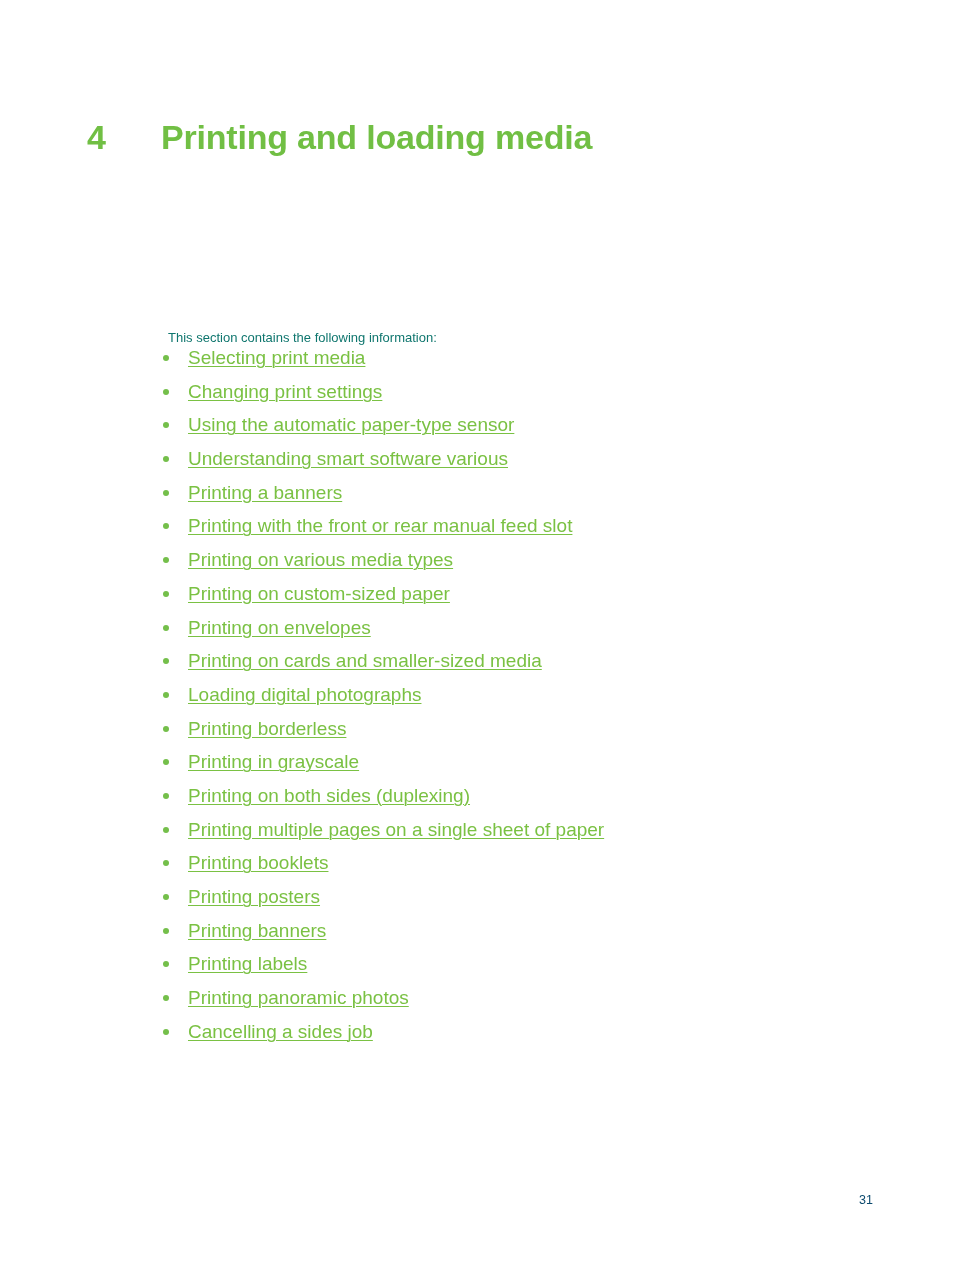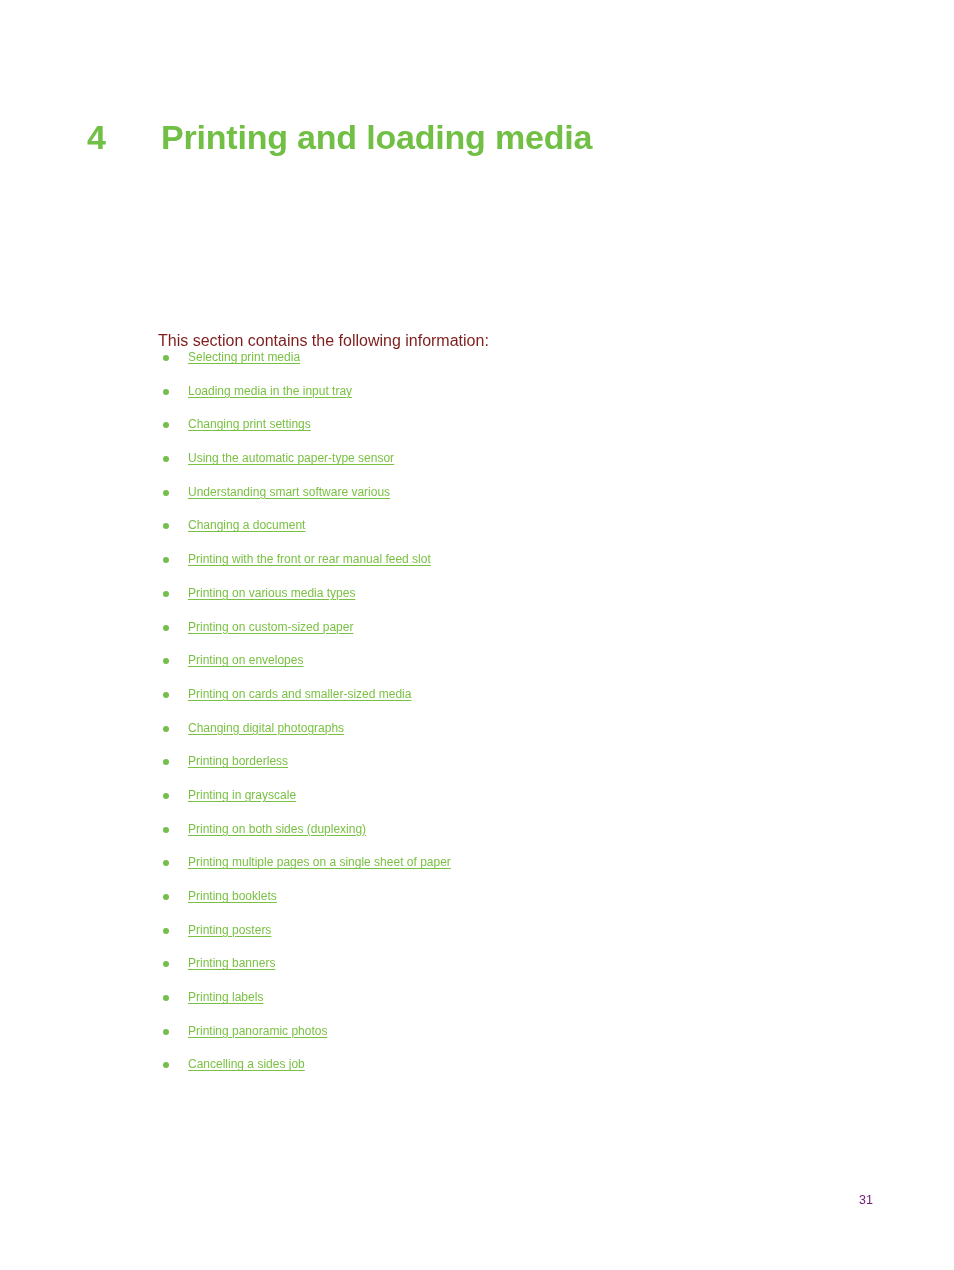--- a/index.html
+++ b/index.html
@@ -40,24 +40,24 @@
     width: 74px;
     flex: 0 0 74px;
   }
   .chapter-title {
     display: inline-block;
   }
 
   
   .intro {
     position: absolute;
-    left: 158px;
+    left: 168px;
     top: 316px;
-    font-size: 16px;
-    color: #7f1d1d;
+    font-size: 13px;
+    color: #0f766e;
     line-height: 18px;
     white-space: nowrap;
   }
 
   
   .toc-list {
     position: absolute;
     left: 161px;
     top: 349px;
     width: 700px;
@@ -75,38 +75,38 @@
   .bullet-icon {
     position: absolute;
     left: 2px;
     top: 6px;
     width: 6px;
     height: 6px;
     border-radius: 50%;
     background: #74bf4a;
   }
   .toc-link {
-    font-size: 12px;
+    font-size: 19px;
     line-height: 17px;
     color: #7ac143;
     text-decoration: underline;
     text-decoration-color: #7ac143;
     text-underline-offset: 2px;
     text-decoration-thickness: 1px;
     white-space: nowrap;
     cursor: pointer;
   }
 
   
   .page-number {
     position: absolute;
     right: 81px;
     top: 1193px;
     font-size: 12.5px;
-    color: #701a75;
+    color: #0c4a6e;
     text-align: right;
   }
 </style>
 </head>
 <body>
 
 <div class="page">
 
   <h1 class="chapter-heading">
     <span class="chapter-number">4</span>
@@ -115,37 +115,33 @@
 
   <p class="intro">This section contains the following information:</p>
 
   <ul class="toc-list">
       <li class="toc-item">
         <span class="bullet-icon"></span>
         <a class="toc-link">Selecting print media</a>
       </li>
       <li class="toc-item">
         <span class="bullet-icon"></span>
-        <a class="toc-link">Loading media in the input tray</a>
-      </li>
-      <li class="toc-item">
-        <span class="bullet-icon"></span>
         <a class="toc-link">Changing print settings</a>
       </li>
       <li class="toc-item">
         <span class="bullet-icon"></span>
         <a class="toc-link">Using the automatic paper-type sensor</a>
       </li>
       <li class="toc-item">
         <span class="bullet-icon"></span>
         <a class="toc-link">Understanding smart software various</a>
       </li>
       <li class="toc-item">
         <span class="bullet-icon"></span>
-        <a class="toc-link">Changing a document</a>
+        <a class="toc-link">Printing a banners</a>
       </li>
       <li class="toc-item">
         <span class="bullet-icon"></span>
         <a class="toc-link">Printing with the front or rear manual feed slot</a>
       </li>
       <li class="toc-item">
         <span class="bullet-icon"></span>
         <a class="toc-link">Printing on various media types</a>
       </li>
       <li class="toc-item">
@@ -155,21 +151,21 @@
       <li class="toc-item">
         <span class="bullet-icon"></span>
         <a class="toc-link">Printing on envelopes</a>
       </li>
       <li class="toc-item">
         <span class="bullet-icon"></span>
         <a class="toc-link">Printing on cards and smaller-sized media</a>
       </li>
       <li class="toc-item">
         <span class="bullet-icon"></span>
-        <a class="toc-link">Changing digital photographs</a>
+        <a class="toc-link">Loading digital photographs</a>
       </li>
       <li class="toc-item">
         <span class="bullet-icon"></span>
         <a class="toc-link">Printing borderless</a>
       </li>
       <li class="toc-item">
         <span class="bullet-icon"></span>
         <a class="toc-link">Printing in grayscale</a>
       </li>
       <li class="toc-item">

